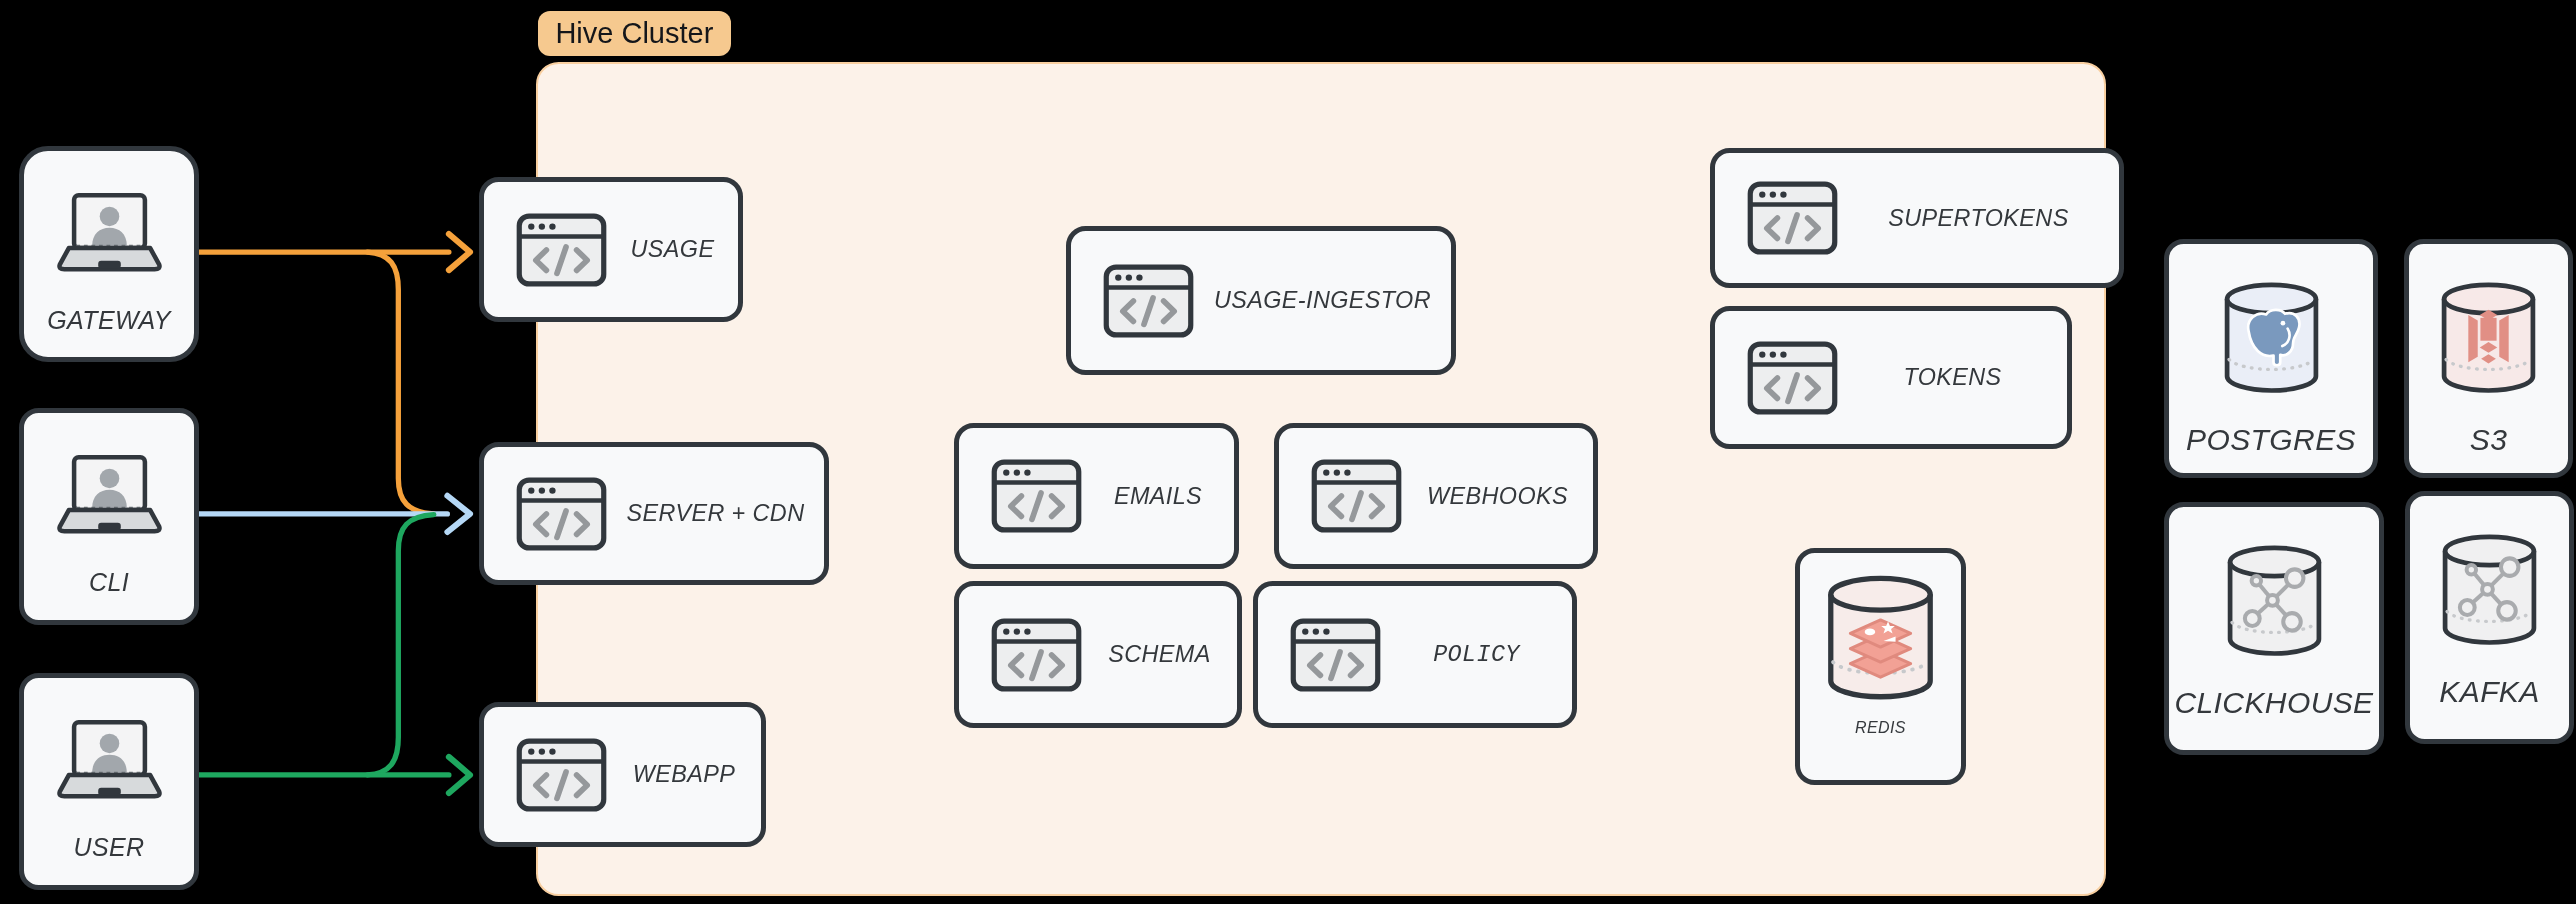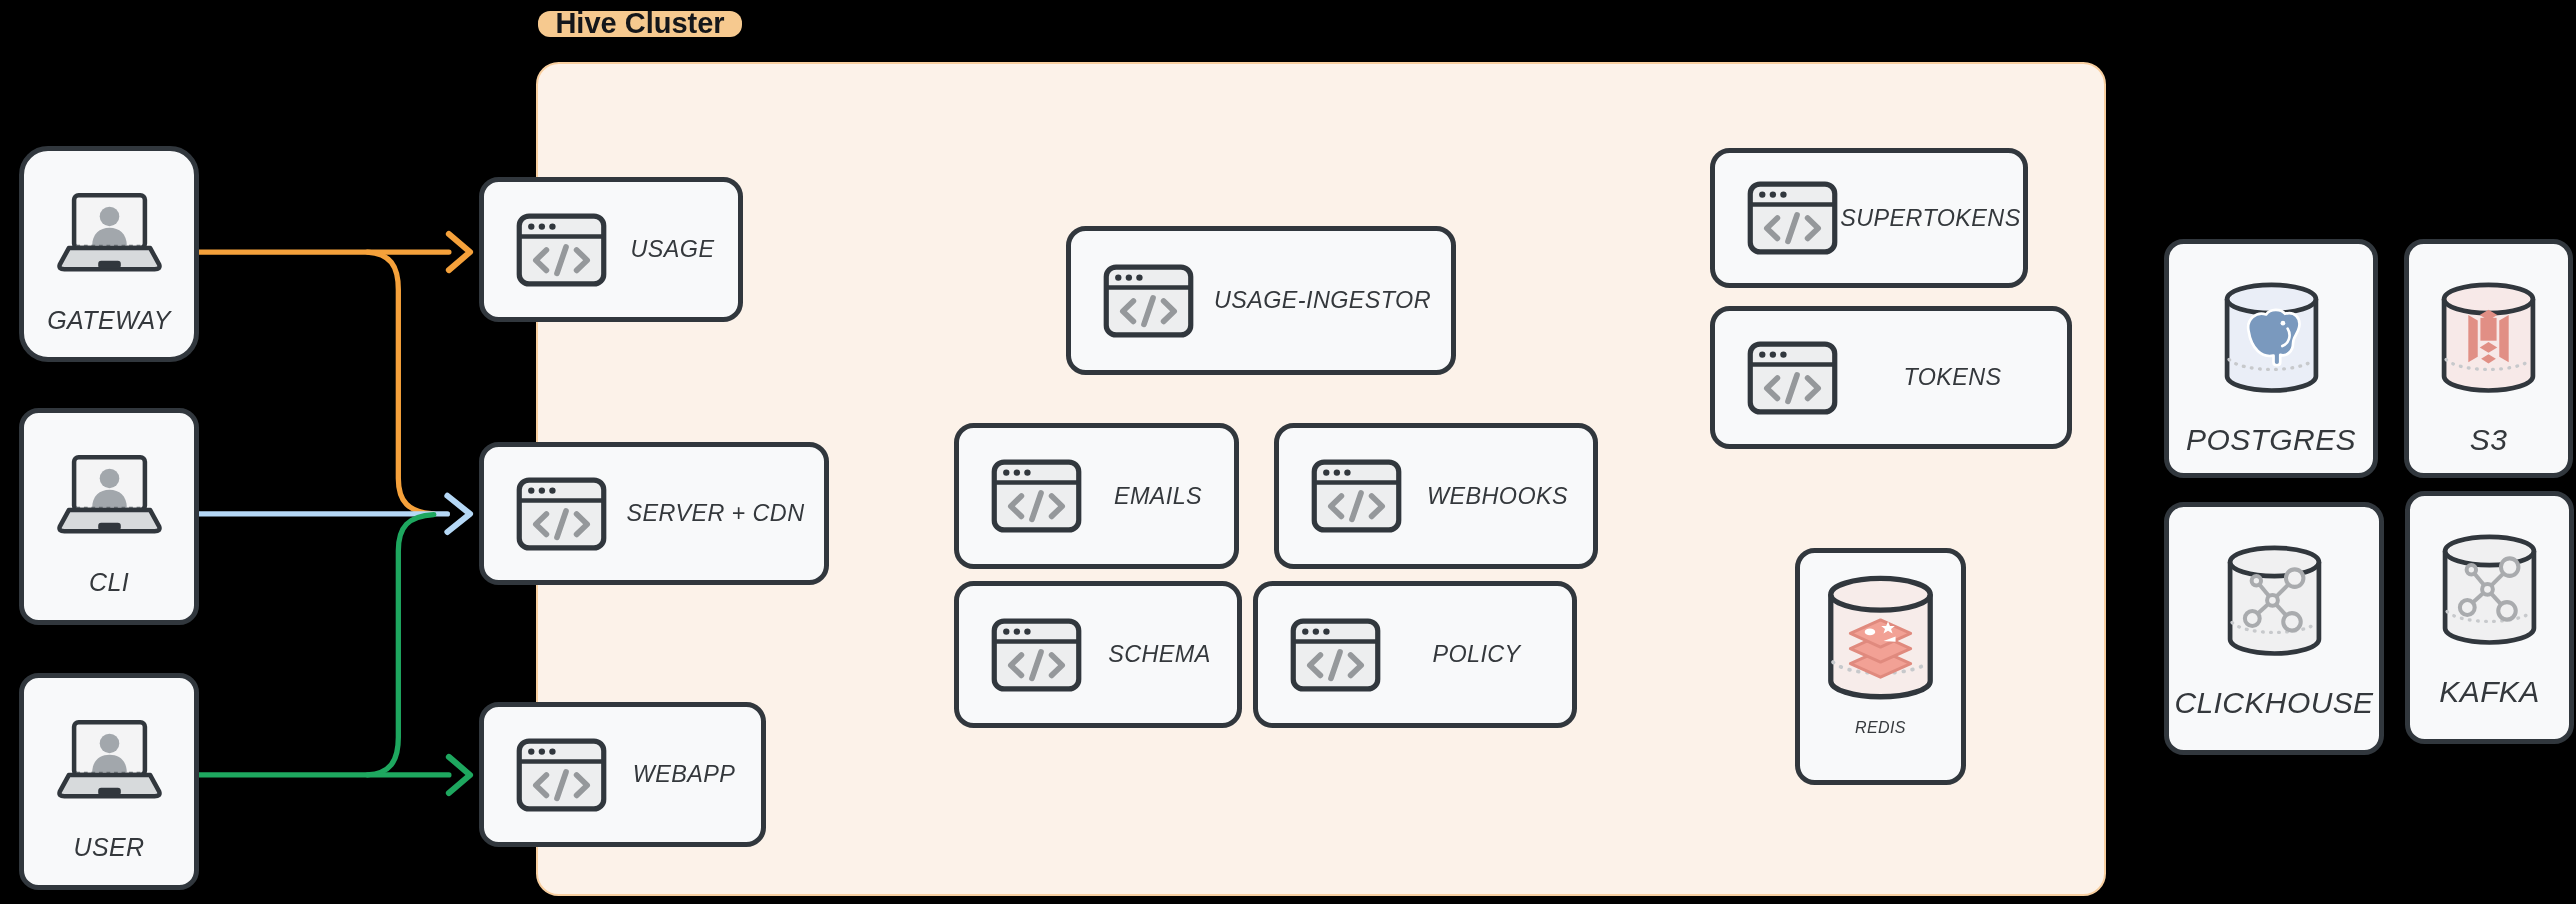--- a/index.html
+++ b/index.html
@@ -15,23 +15,23 @@
     --redis-tint:#F7ECEA; --redis-logo:#F2A195; --redis-edge:#E08A7E;
     --generic-tint:#F0F0F1; --molecule:#A9ABAE; --dash:#C7C9CC;
   }
   html,body{margin:0;padding:0;background:var(--canvas-bg);}
   .canvas{position:relative;width:2576px;height:904px;background:var(--canvas-bg);
           font-family:"Liberation Sans",sans-serif;overflow:hidden;}
 
   .cluster{position:absolute;left:536px;top:62px;width:1570px;height:834px;
            background:var(--cluster-bg);border:2.3px solid var(--cluster-border);
            border-radius:22.6px;box-sizing:border-box;z-index:1;}
-  .badge{position:absolute;left:538px;top:10.6px;height:26px;padding:0 17.4px;
+  .badge{position:absolute;left:538px;top:10.6px;height:45px;padding:0 17.4px;
          background:var(--badge-bg);color:var(--badge-text);border-radius:12px;
-         display:flex;align-items:center;font-size:29px;font-weight:700;z-index:3;}
+         display:flex;align-items:center;font-size:29px;font-weight:400;z-index:3;}
 
   .edges{position:absolute;left:0;top:0;z-index:2;}
 
   .node{position:absolute;background:var(--node-bg);border:5.3px solid var(--node-border);
         border-radius:19.6px;box-sizing:border-box;display:flex;z-index:3;}
   .label{color:var(--label);font-style:italic;font-weight:500;letter-spacing:0.4px;}
 
   .app-node{align-items:center;padding-left:32px;}
   .app-node .icon{width:91px;height:74px;flex:0 0 auto;}
   .app-node .label{flex:1;text-align:center;font-size:23.4px;}
@@ -48,22 +48,22 @@
   #actor-cli{left:19px;top:408px;width:180px;height:217px;}
   #actor-user{left:19px;top:673px;width:180px;height:217px;}
 
   #node-usage{left:479px;top:177px;width:264px;height:145px;}
   #node-server-cdn{left:479px;top:442px;width:350px;height:143px;}
   #node-webapp{left:479px;top:702px;width:287px;height:145px;}
   #node-usage-ingestor{left:1066px;top:226px;width:390px;height:149px;}
   #node-emails{left:954px;top:423px;width:285px;height:146px;justify-content:center;}
   #node-webhooks{left:1274px;top:423px;width:324px;height:146px;}
   #node-schema{left:954px;top:581px;width:288px;height:147px;}
-  #node-policy{left:1253px;top:581px;width:324px;height:147px;}
-  #node-supertokens{left:1710px;top:148px;width:318px;height:140px;}
+  #node-policy{left:1253px;top:581px;width:324px;height:147px;font-family:Liberation Mono, monospace;}
+  #node-supertokens{left:1710px;top:148px;width:414px;height:140px;}
   #node-tokens{left:1710px;top:306px;width:362px;height:143px;}
   #node-redis{left:1795px;top:548px;width:171px;height:237px;flex-direction:column;
               align-items:center;padding-top:19.6px;gap:16.6px;}
   #node-redis .icon{width:113px;height:130px;}
   #node-redis .label{font-size:16px;}
 
   #store-postgres{left:2164px;top:239px;width:214px;height:239px;}
   #store-s3{left:2404px;top:239px;width:169px;height:239px;}
   #store-clickhouse{left:2164px;top:502px;width:220px;height:253px;}
   #store-kafka{left:2405px;top:491px;width:169px;height:253px;}

